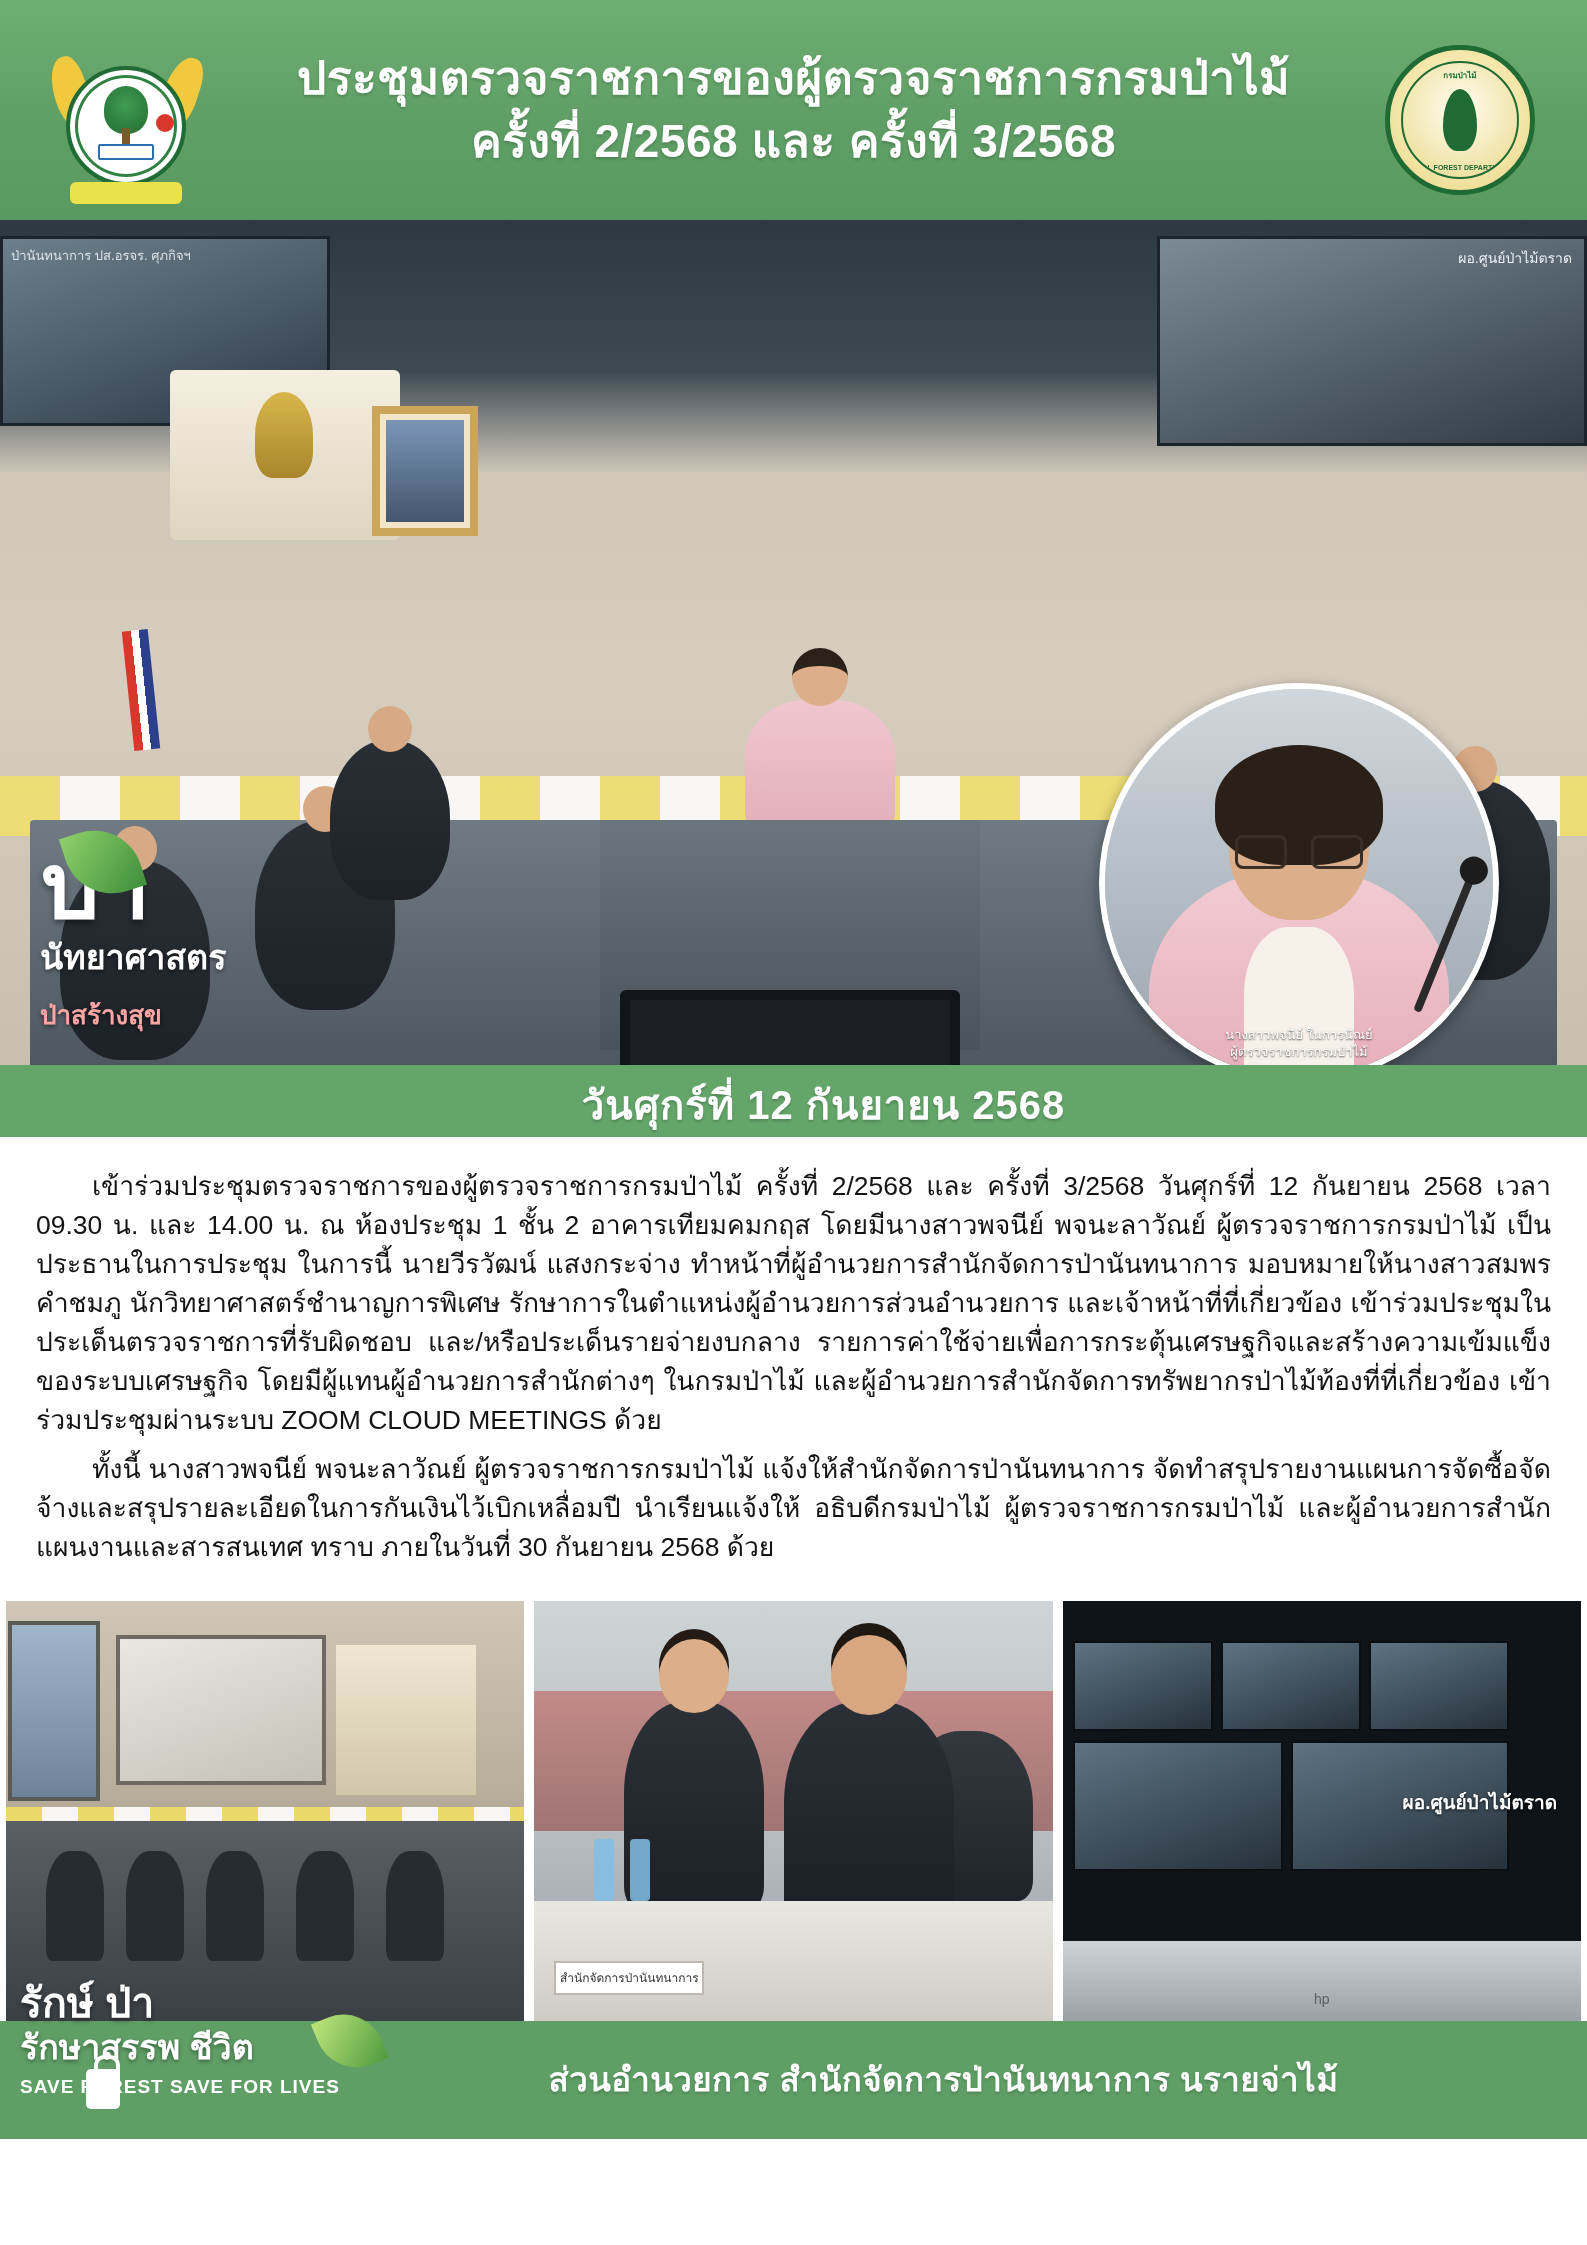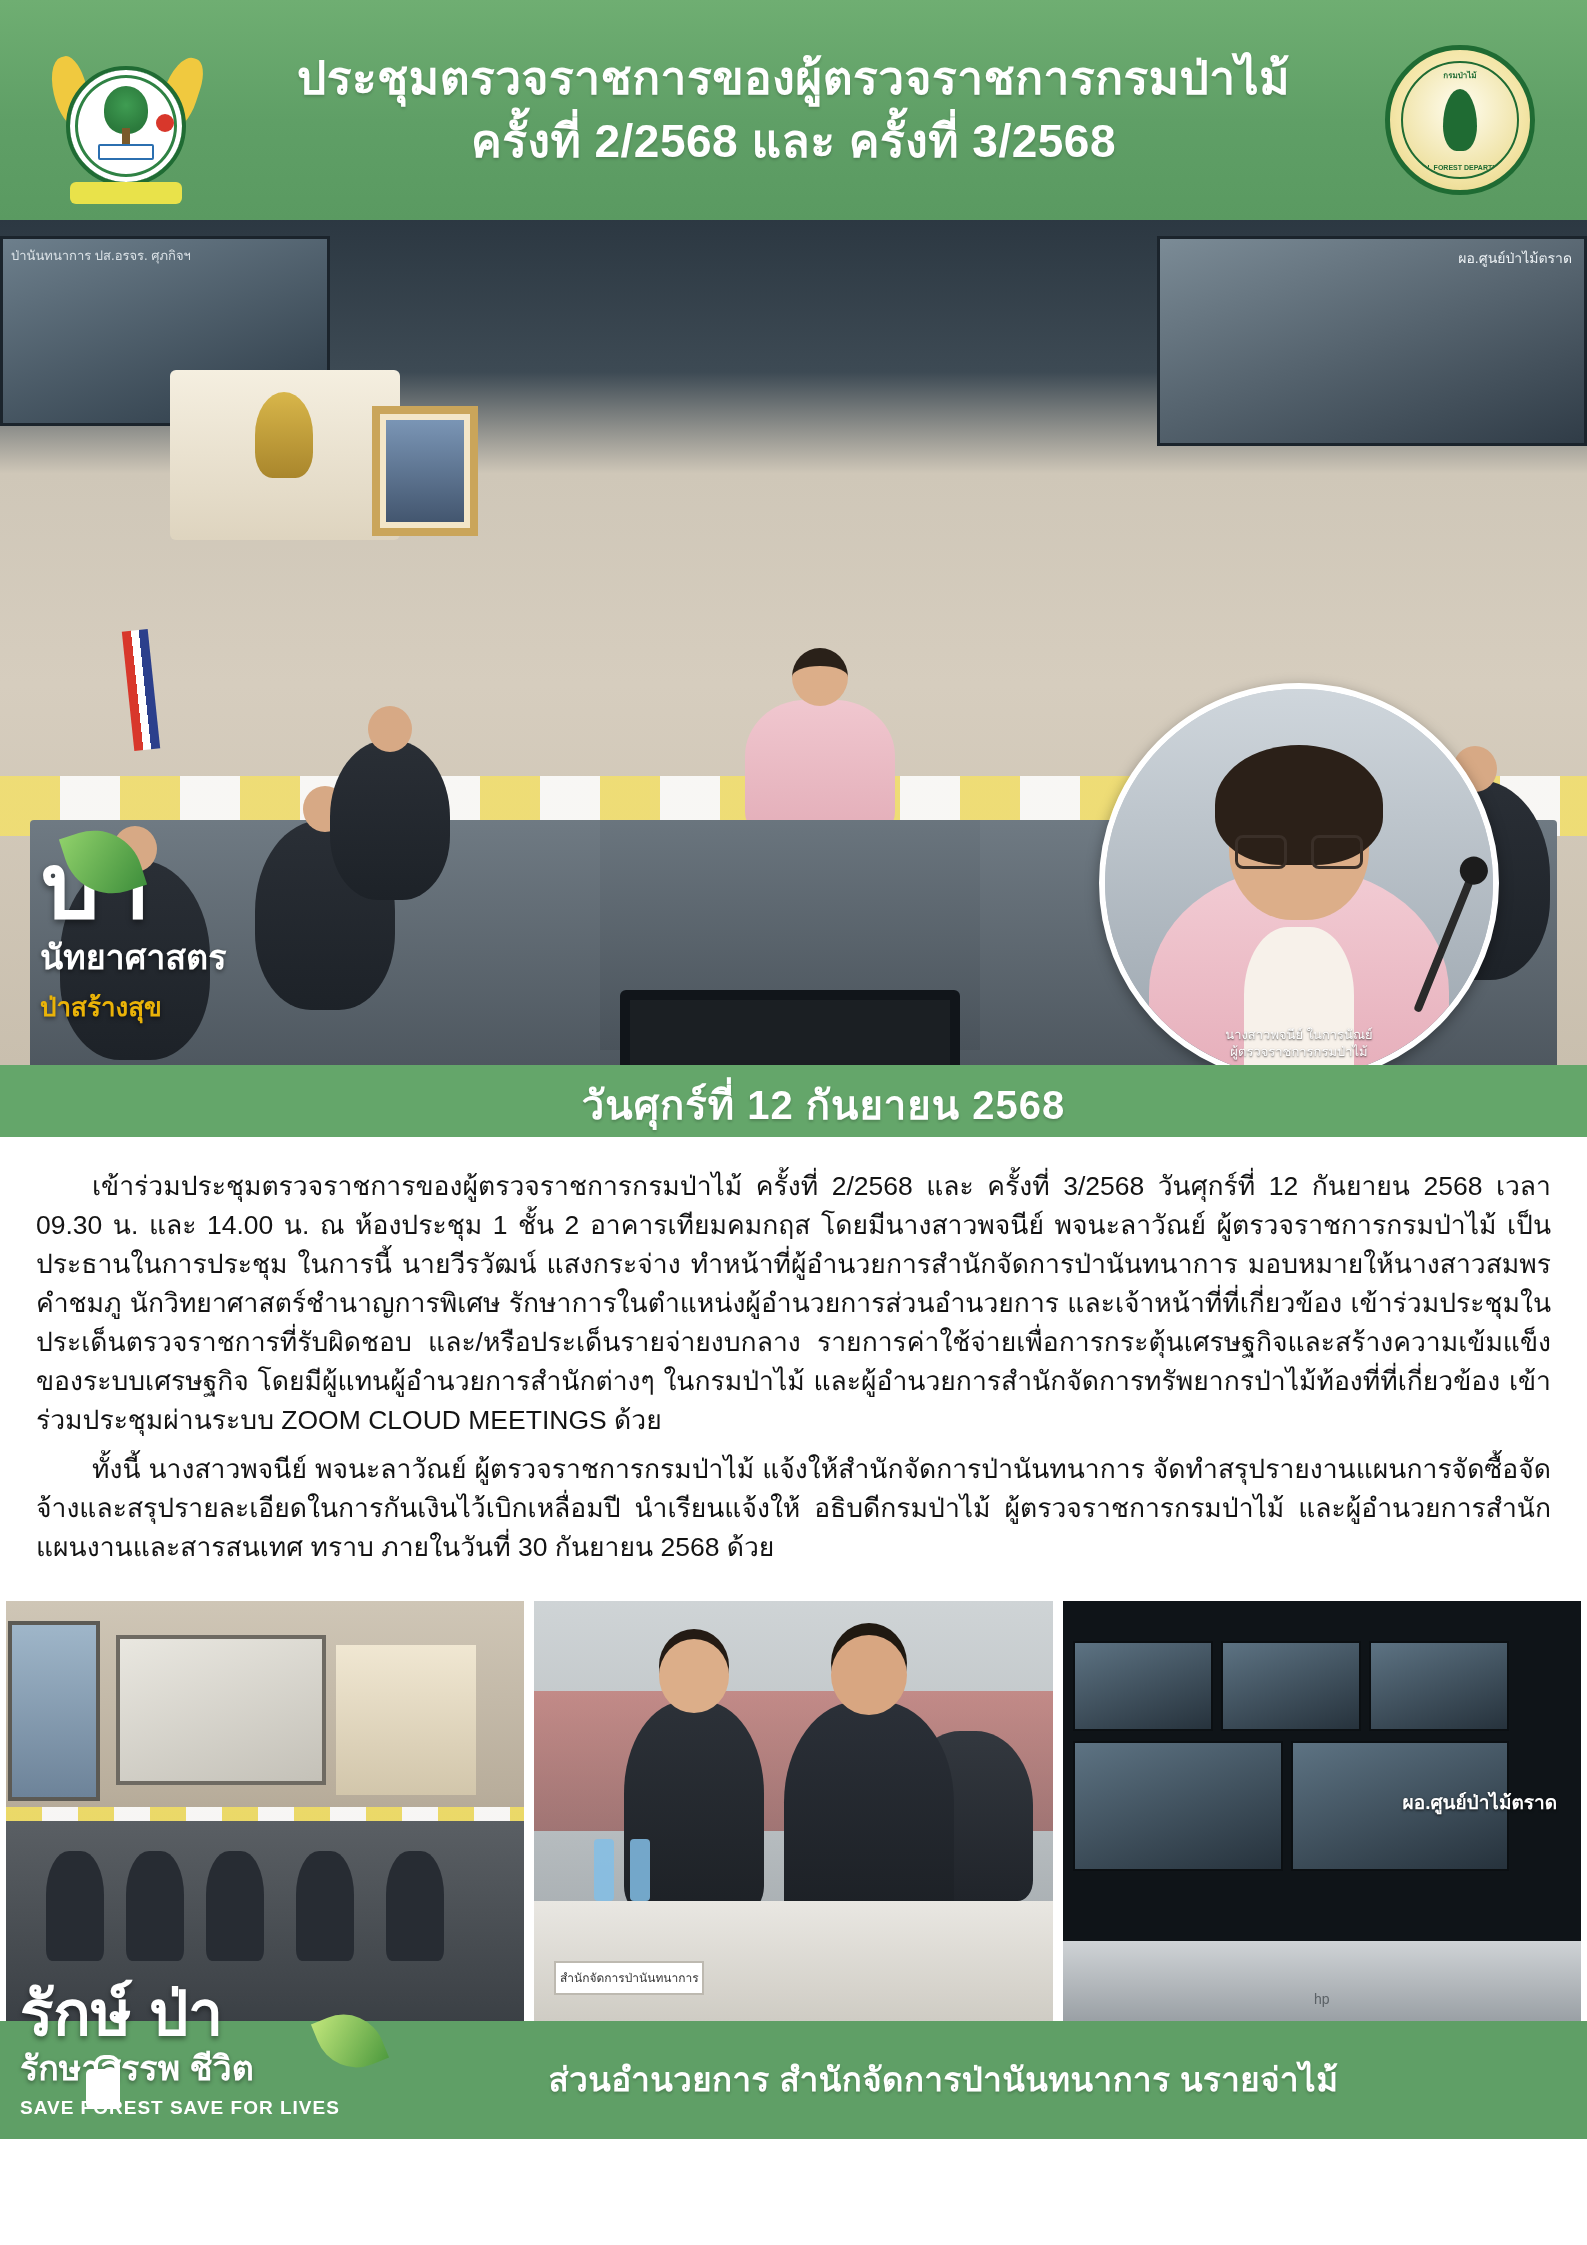--- a/index.html
+++ b/index.html
@@ -256,22 +256,22 @@
   .pa-logo .big {
     font-size:92px; font-weight:bold; line-height:.9;
     color:#ffffff;
     text-shadow:0 3px 6px rgba(0,0,0,.45);
   }
   .pa-logo .mid {
     font-size:34px; font-weight:bold; margin-top:2px;
     text-shadow:0 2px 4px rgba(0,0,0,.45);
   }
   .pa-logo .small {
-    font-size:26px; font-weight:bold; margin-top:2px;
-    color:#eab308;
+    font-size:26px; font-weight:bold; margin-top:10px;
+    color:#fca5a5;
     text-shadow:0 2px 4px rgba(0,0,0,.5);
   }
   .pa-logo .leaf {
     position:absolute; left:28px; top:-18px; width:70px; height:70px;
     background:linear-gradient(140deg,#8fd06a,#3f8f3c);
     border-radius:0 70% 0 70%;
     transform:rotate(-18deg);
   }
 
   
@@ -356,21 +356,21 @@
   }
   .footer .ftext {
     color:#ffffff; font-size:33px; font-weight:bold; letter-spacing:.5px;
     text-shadow:0 2px 3px rgba(0,0,0,.2);
     margin-left:300px;
   }
   .save-logo {
     position:absolute; left:20px; bottom:6px; width:470px; height:150px;
     color:#ffffff;
   }
-  .save-logo .l1 { font-size:62px; font-weight:bold; line-height:1; text-shadow:0 3px 5px rgba(0,0,0,.4); }
+  .save-logo .l1 { font-size:41px; font-weight:bold; line-height:1; text-shadow:0 3px 5px rgba(0,0,0,.4); }
   .save-logo .l1 .w { color:#ffffff; }
   .save-logo .l2 { font-size:34px; font-weight:bold; margin-top:-4px; text-shadow:0 2px 4px rgba(0,0,0,.4); }
   .save-logo .l3 { font-size:19px; letter-spacing:1px; font-weight:bold; margin-top:2px; color:#ffffff; }
   .save-logo .lock {
     position:absolute; left:66px; bottom:24px; width:34px; height:40px;
     background:#ffffff; border-radius:5px;
   }
   .save-logo .lock:before {
     content:""; position:absolute; left:8px; top:-14px; width:18px; height:18px;
     border:4px solid #ffffff; border-bottom:none; border-radius:10px 10px 0 0;

